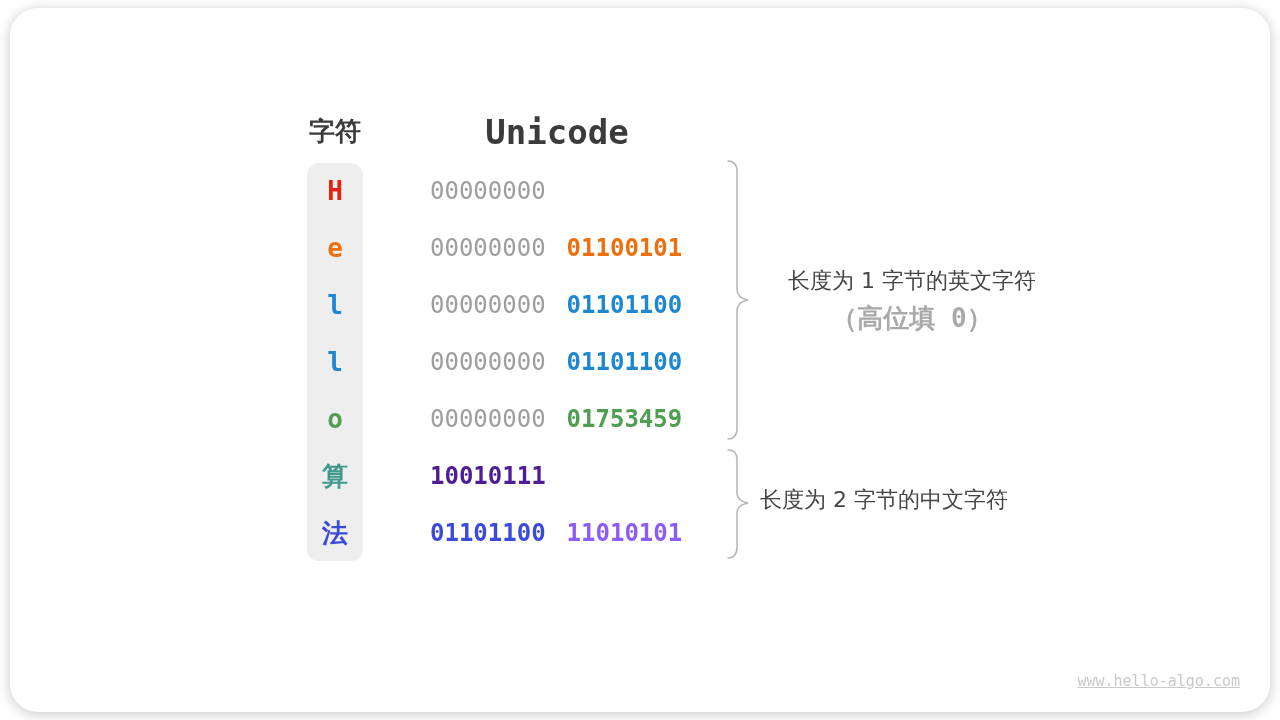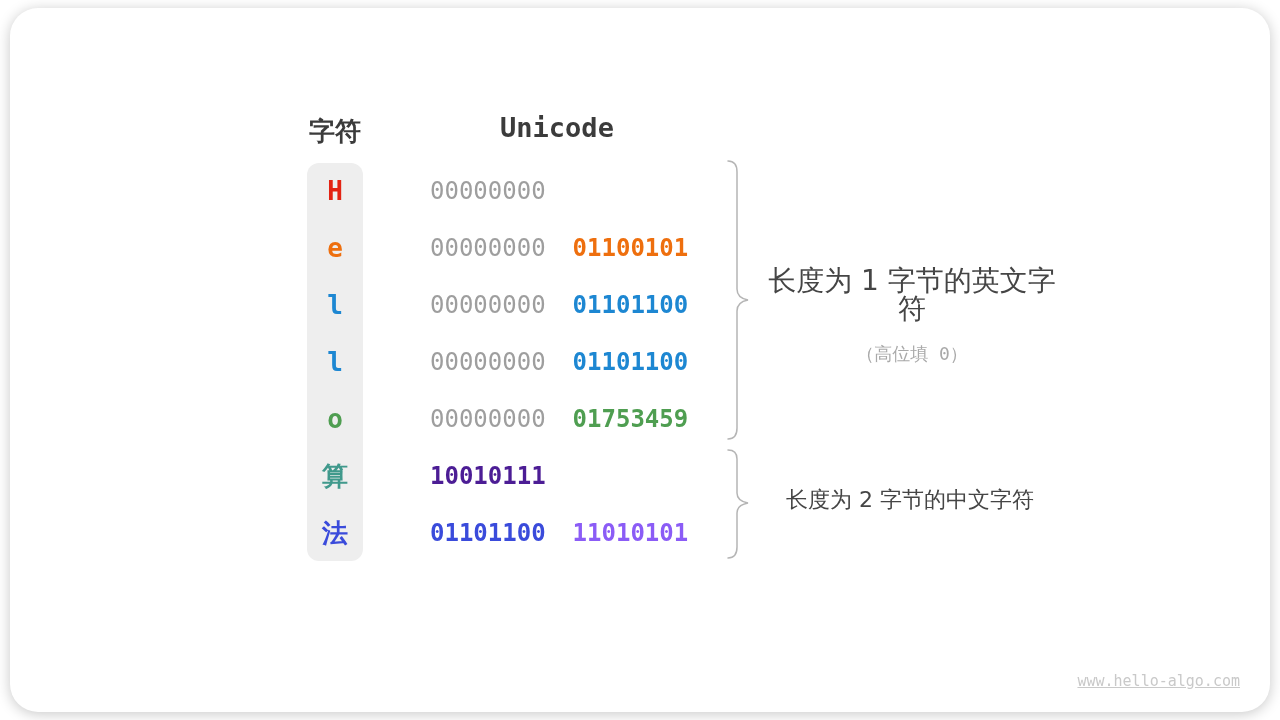--- a/index.html
+++ b/index.html
@@ -35,21 +35,21 @@
     font-weight: 700;
     color: var(--heading-text, #3b3b3b);
   }
   .hdr-unicode {
     position: absolute;
     left: 430px;
     top: 112px;
     width: 254px;
     text-align: center;
     font-family: "DejaVu Sans Mono", "Liberation Mono", monospace;
-    font-size: 27px;
+    font-size: 34px;
     font-weight: 700;
     color: var(--heading-text, #3b3b3b);
   }
   
   .char-col-bg {
     position: absolute;
     left: 307px;
     top: 163px;
     width: 56px;
     height: 398px;
@@ -73,21 +73,21 @@
     text-align: center;
     font-family: "DejaVu Sans Mono", "DejaVu Sans", monospace;
     font-size: 26px;
     font-weight: 700;
     line-height: 57px;
   }
   .row .bin {
     position: absolute;
     left: 430px;
     display: flex;
-    gap: 27px;
+    gap: 21px;
     font-family: "DejaVu Sans Mono", "Liberation Mono", monospace;
     font-size: 24px;
     line-height: 57px;
     white-space: pre;
   }
   .byte { font-weight: 700; }
   .byte.gray { font-weight: 400; }
   
   .brace { position: absolute; }
   .brace path {
@@ -98,38 +98,38 @@
   }
   
   .annot-1 {
     position: absolute;
     left: 760px;
     top: 267px;
     width: 304px;
     text-align: center;
   }
   .annot-1 .line1 {
-    font-size: 28px;
+    font-size: 22px;
     color: var(--annotation-text, #454545);
     line-height: 28px;
   }
   .annot-1 .line2 {
-    margin-top: 18px;
-    font-size: 18px;
-    font-weight: 400;
+    margin-top: 10px;
+    font-size: 26px;
+    font-weight: 700;
     color: var(--annotation-muted, #a9a9a9);
     line-height: 26px;
     font-family: "DejaVu Sans Mono", "DejaVu Sans", monospace;
   }
   .annot-2 {
     position: absolute;
     left: 760px;
     top: 486px;
     width: 300px;
-    text-align: center;
+    text-align: left;
     font-size: 22px;
     color: var(--annotation-text, #454545);
     line-height: 28px;
   }
   
   .watermark {
     position: absolute;
     right: 40px;
     top: 672px;
     font-family: "DejaVu Sans Mono", "Liberation Mono", monospace;

